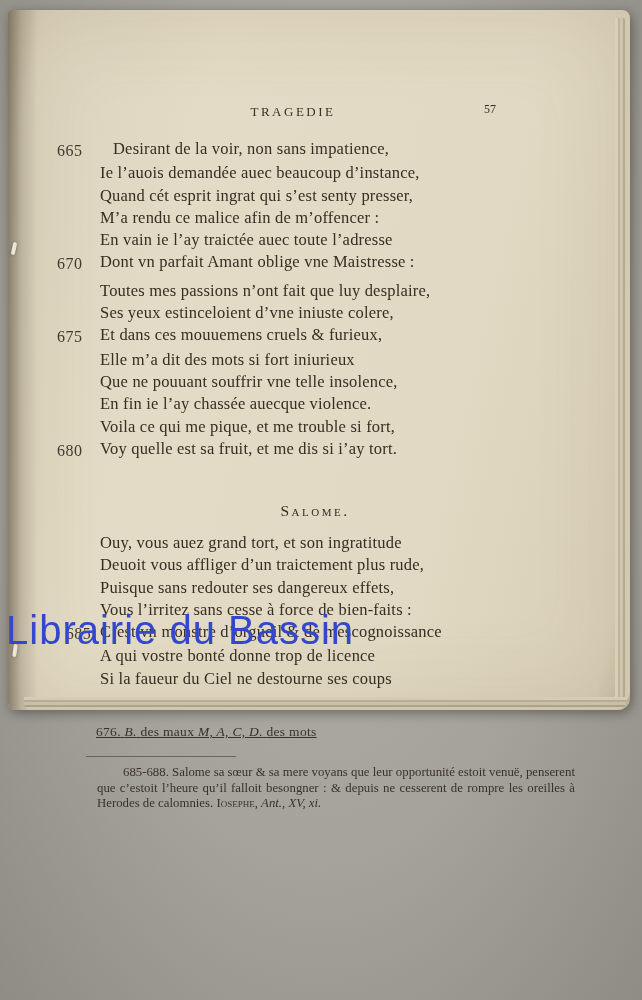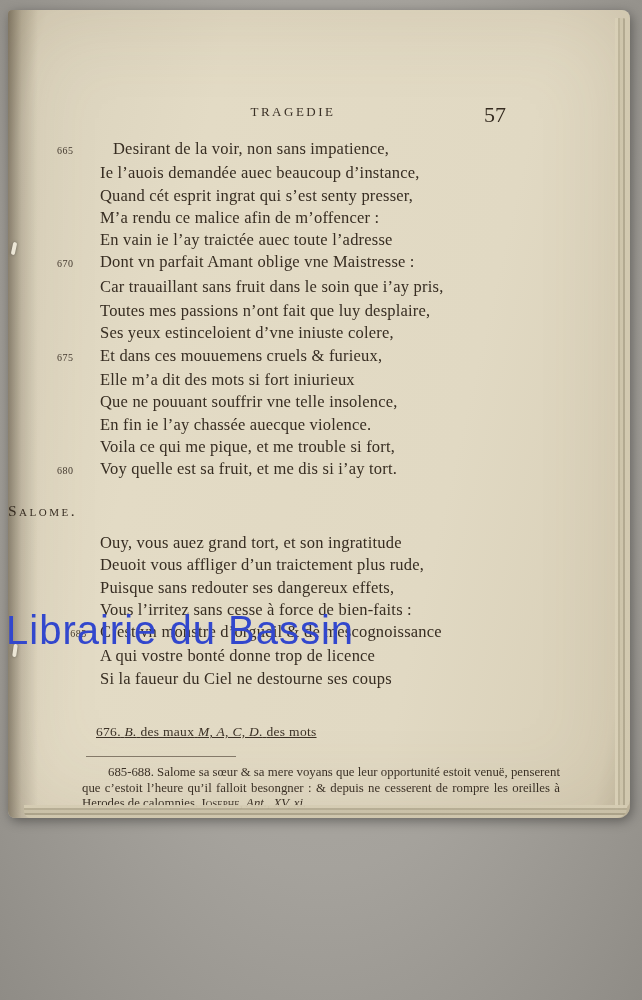--- a/index.html
+++ b/index.html
@@ -2,21 +2,21 @@
 <html><head>
 <meta charset="utf-8">
 <style>
   html,body{margin:0;padding:0;}
   body{
     width:642px;height:1000px;position:relative;overflow:hidden;
     background:radial-gradient(ellipse at 50% 42%, #b2afa9 0%, #a5a29c 55%, #8f8c86 100%);
     font-family:"Liberation Serif", serif;
   }
   .page{
-    position:absolute;left:8px;top:10px;width:622px;height:808px;
+    position:absolute;left:8px;top:10px;width:622px;height:700px;
     background:linear-gradient(103deg,#c9c0a7 0%,#dbd3bd 5%,#e3dbc5 28%,#e1d9c3 68%,#d8cfb7 95%,#c3ba a1 100%);
     background:linear-gradient(103deg,#c9c0a7 0%,#dbd3bd 5%,#e3dbc5 28%,#e1d9c3 68%,#d8cfb7 95%,#c3baa1 100%);
     border-radius:4px 8px 12px 7px;
     box-shadow:2px 3px 12px rgba(0,0,0,.38), inset 0 0 90px rgba(125,105,75,.18);
   }
   .spine{
     position:absolute;left:0;top:0;bottom:0;width:30px;
     background:linear-gradient(90deg, rgba(75,65,50,.55), rgba(75,65,50,.18) 45%, rgba(75,65,50,0));
     border-radius:4px 0 0 7px;
   }
@@ -35,39 +35,39 @@
     box-shadow:0 0 3px rgba(0,0,0,.35);
   }
   .stitch.s1{left:4px;top:232px;transform:rotate(12deg);}
   .stitch.s2{left:5px;top:634px;transform:rotate(8deg);}
 
   .running-head{
     position:absolute;top:94px;left:0;width:570px;text-align:center;
     font-size:13px;letter-spacing:2.5px;color:#3a3026;
   }
   .page-number{
-    position:absolute;top:92px;left:476px;font-size:22px;color:#362c21;text-align:center;
+    position:absolute;top:92px;left:476px;font-size:12px;color:#362c21;text-align:center;
   }
   .verse{position:absolute;left:49px;color:#372d22;font-size:16.5px;line-height:22.3px;letter-spacing:.2px;}
   .verse.v1{top:128px;}
   .verse.v2{top:522px;text-align:center;}
   .vrow{display:flex;}
-  .vnum{flex:0 0 43px;font-size:10px;color:#43392e;letter-spacing:.5px;padding-top:2px;}
+  .vnum{flex:0 0 43px;font-size:16px;color:#43392e;letter-spacing:.5px;padding-top:2px;}
   .vtext{white-space:nowrap;}
   .vtext.indent{padding-left:13px;}
   .speaker{
-    position:absolute;top:492px;left:0;width:582px;text-align:left;
-    font-variant:small-caps;letter-spacing:2.5px;font-size:15.5px;color:#372d22;
+    position:absolute;top:492px;left:0;width:582px;text-align:center;
+    font-variant:small-caps;letter-spacing:2.5px;font-size:15.5px;color:#372d22;padding-left:16px;
   }
   .apparatus{position:absolute;top:714px;left:88px;font-size:13.5px;color:#3b3126;letter-spacing:.3px;text-decoration:underline;}
   .it{font-style:italic;}
   .sc{font-variant:small-caps;}
   .fn-rule{position:absolute;top:746px;left:78px;width:150px;height:1px;background:rgba(70,58,45,.6);}
   .footnote{
-    position:absolute;top:755px;left:74px;width:478px;
+    position:absolute;top:755px;left:89px;width:478px;
     font-size:12.8px;line-height:15.7px;color:#3b3126;
     text-align:justify;text-indent:26px;
   }
   .watermark{
     position:absolute;left:6px;top:608px;
     font-family:"Liberation Sans", sans-serif;
     font-size:40px;font-weight:400;letter-spacing:1px;
     color:#3247cd;white-space:nowrap;
   }
 </style>
@@ -102,21 +102,20 @@
     <div class="vrow">
         <span class="vnum"></span>
         <span class="vtext">En vain ie l’ay traictée auec toute l’adresse</span>
       </div>
     <div class="vrow">
         <span class="vnum">670</span>
         <span class="vtext">Dont vn parfait Amant oblige vne Maistresse :</span>
       </div>
     <div class="vrow">
         <span class="vnum"></span>
-        <span class="vtext">Car trauaillant sans fruit dans le soin que i’ay pris,</span>
       </div>
     <div class="vrow">
         <span class="vnum"></span>
       </div>
     <div class="vrow">
         <span class="vnum"></span>
         <span class="vtext">Toutes mes passions n’ont fait que luy desplaire,</span>
       </div>
     <div class="vrow">
         <span class="vnum"></span>

